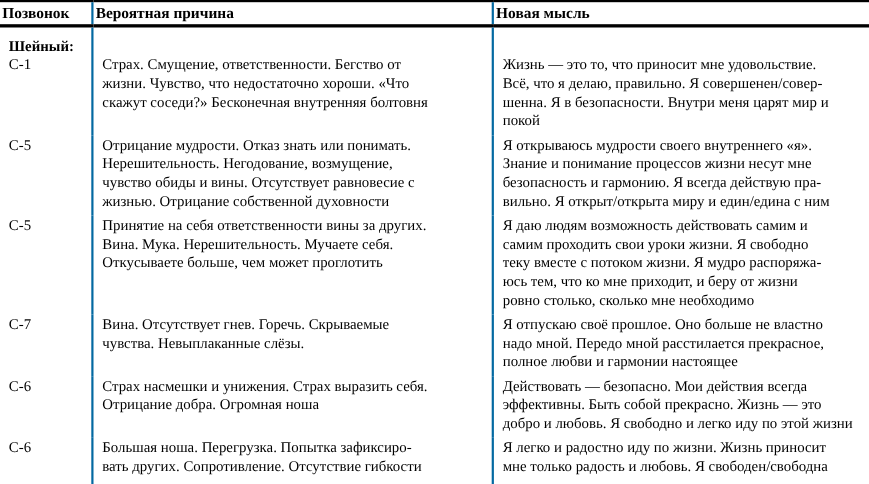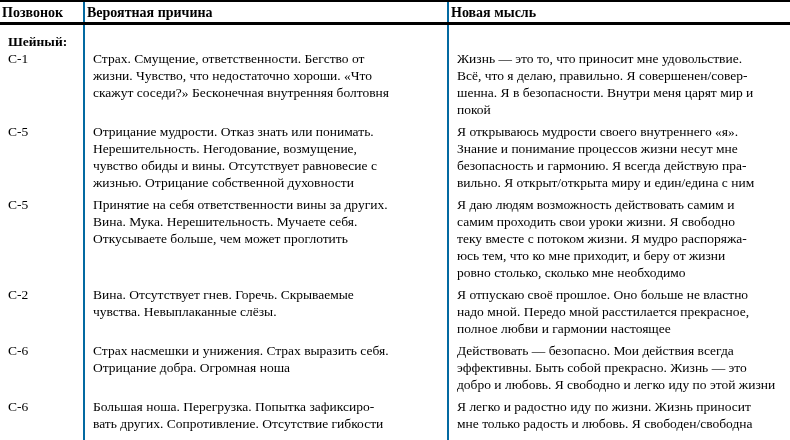--- a/index.html
+++ b/index.html
@@ -103,21 +103,21 @@
 Вина. Мука. Нерешительность. Мучаете себя.
 Откусываете больше, чем может проглотить</div>
     <div class="cell td c3 multiline">Я даю людям возможность действовать самим и
 самим проходить свои уроки жизни. Я свободно
 теку вместе с потоком жизни. Я мудро распоряжа-
 юсь тем, что ко мне приходит, и беру от жизни
 ровно столько, сколько мне необходимо</div>
   </div>
 
   <div class="tr">
-    <div class="cell td c1">С-2</div>
+    <div class="cell td c1">С-7</div>
     <div class="cell td c2 multiline">Вина. Отсутствует гнев. Горечь. Скрываемые
 чувства. Невыплаканные слёзы.</div>
     <div class="cell td c3 multiline">Я отпускаю своё прошлое. Оно больше не властно
 надо мной. Передо мной расстилается прекрасное,
 полное любви и гармонии настоящее</div>
   </div>
 
   <div class="tr">
     <div class="cell td c1">С-6</div>
     <div class="cell td c2 multiline">Страх насмешки и унижения. Страх выразить себя.

